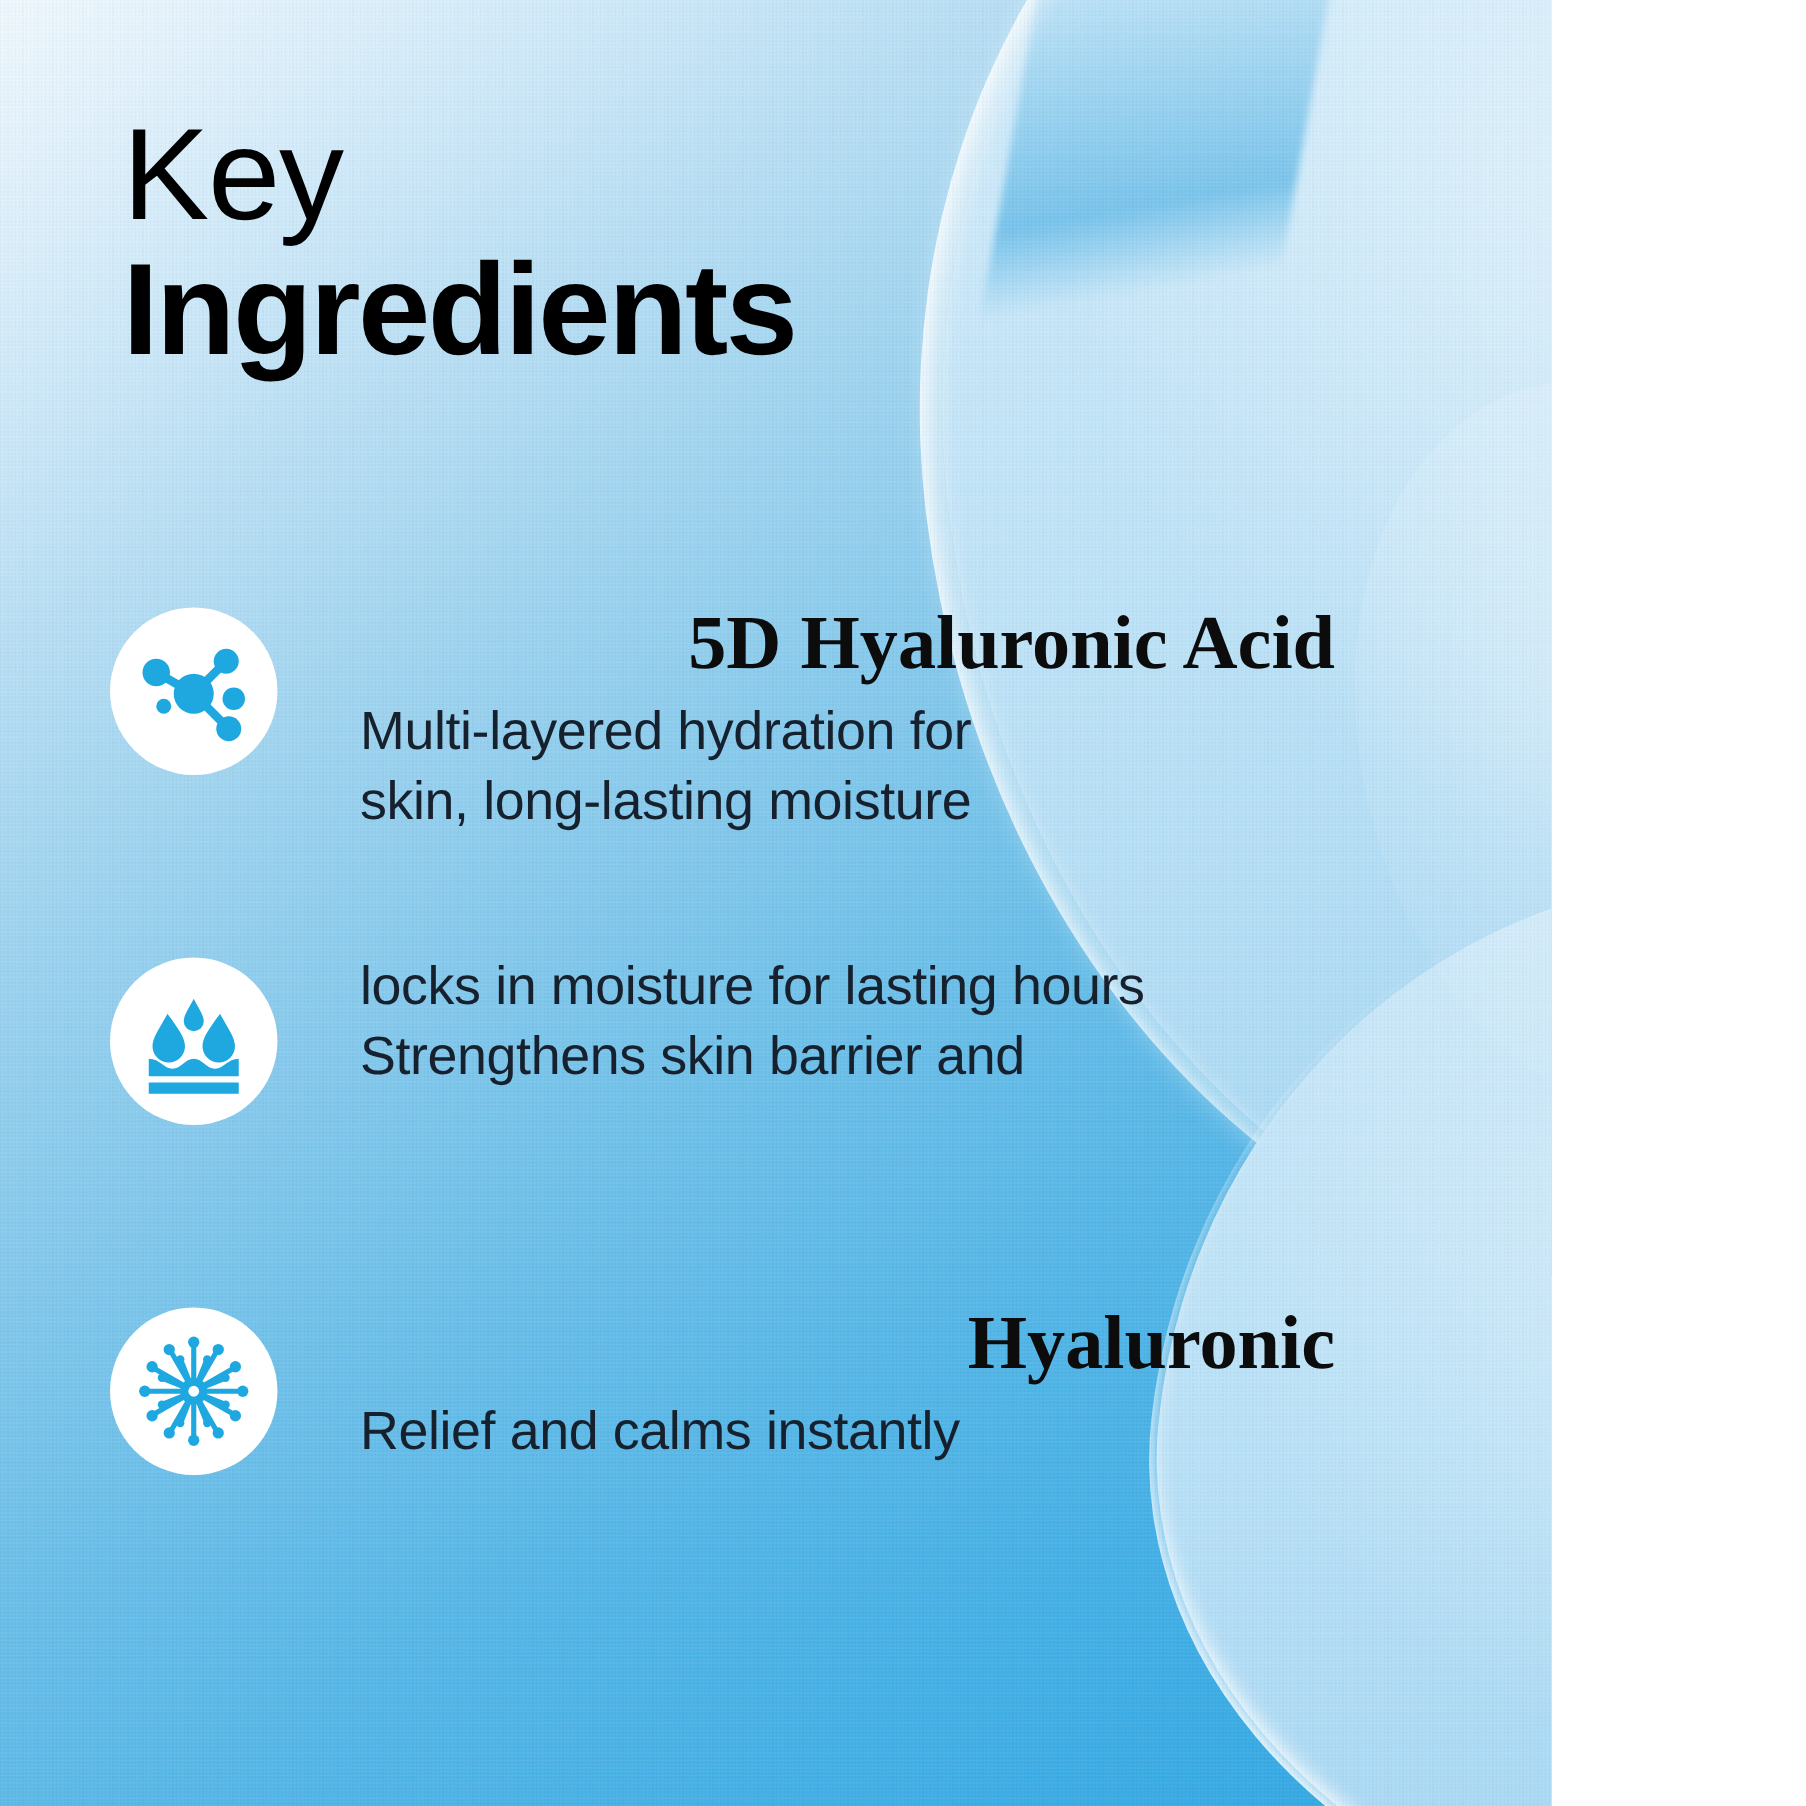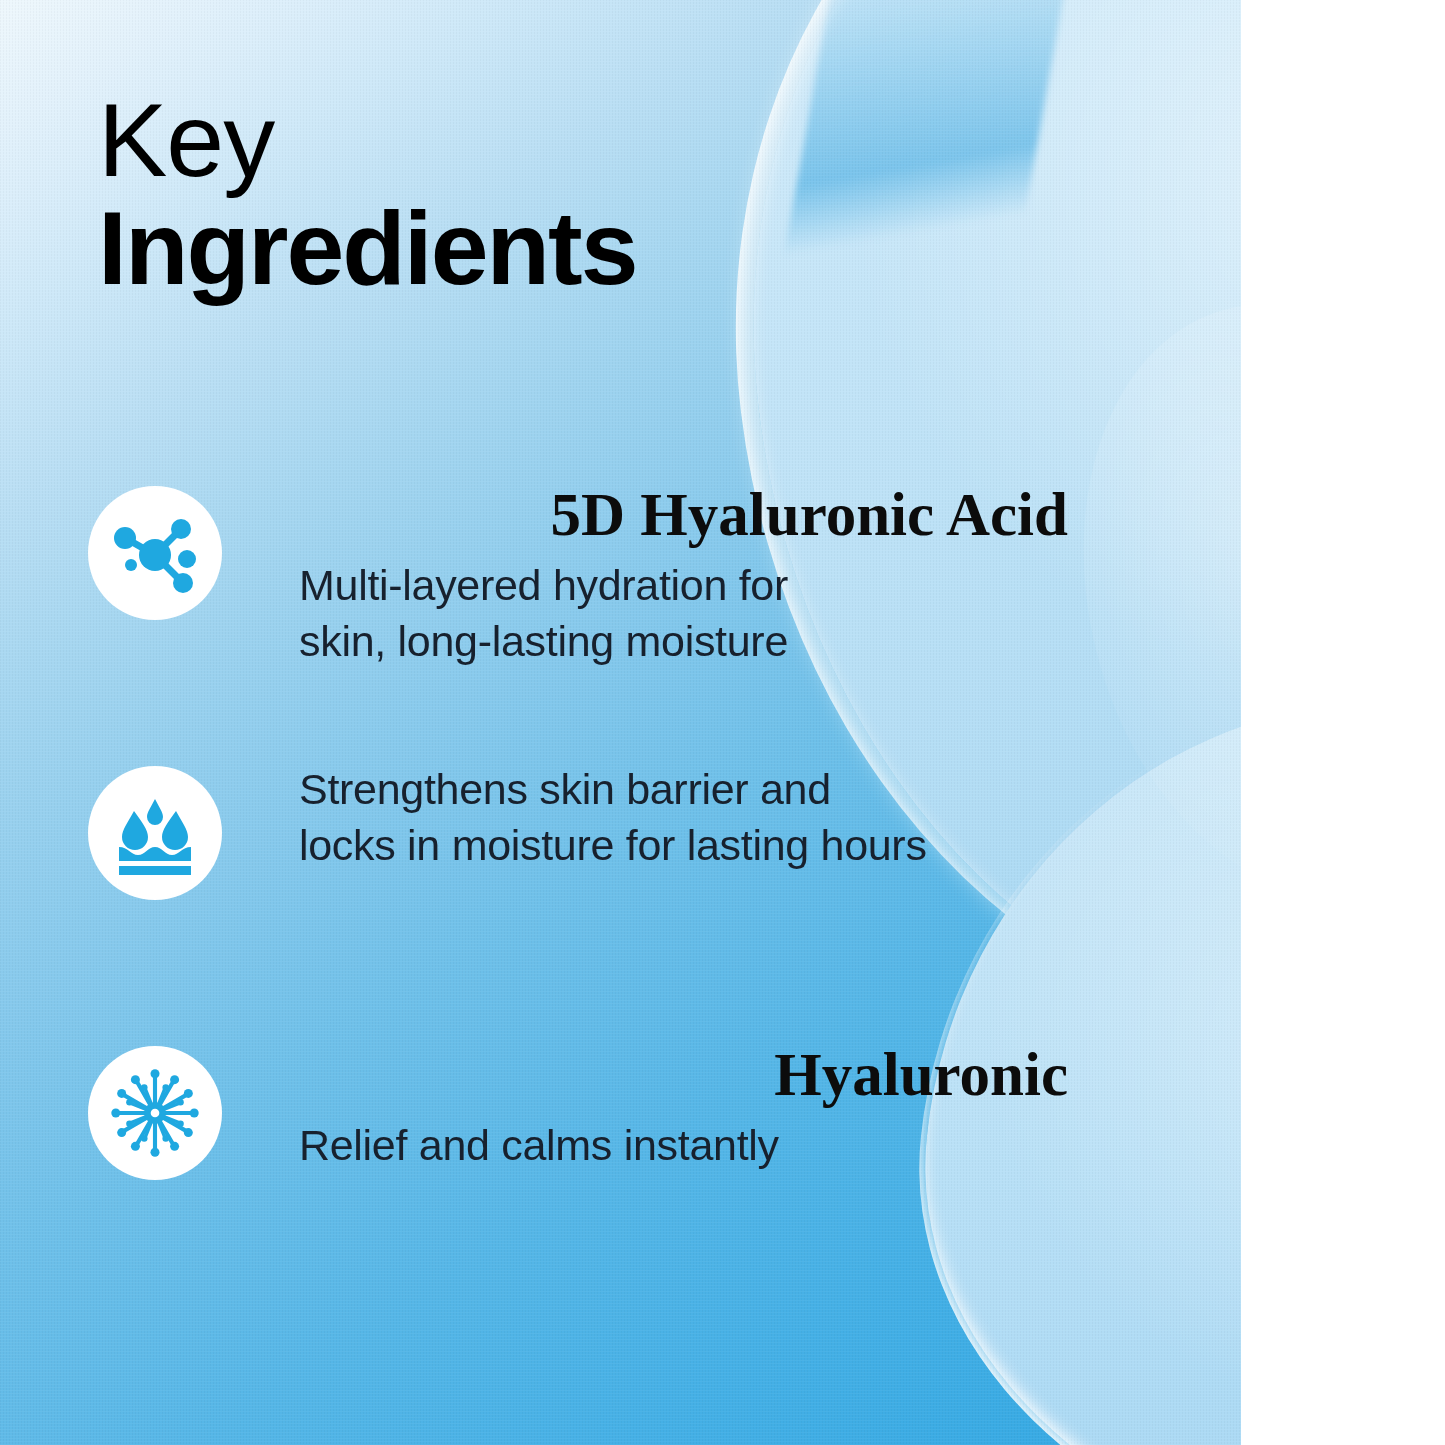--- a/index.html
+++ b/index.html
@@ -178,21 +178,21 @@
   }
   .item-desc{
     font-family: "Liberation Sans", sans-serif;
     font-weight: 400;
     font-size: 43px;
     line-height: 1.30;
     color: #17212e;
     margin: 0;
     letter-spacing: -0.3px;
   }
-  .item-desc span{ display:block;margin-left:11px; }
+  .item-desc span{ display:block; }
 </style>
 </head>
 <body>
 
 <div id="poster">
 
   <div class="gel-layer">
     <div class="blob-main"></div>
     <div class="blob-main-rim"></div>
     <div class="blob-crease"></div>
@@ -240,22 +240,22 @@
             <g fill="#1fa8e0">
               <path d="M48 14 C44 22 40 27 40 32 a8 8 0 0 0 16 0 C56 27 52 22 48 14 Z"></path>
               <path d="M27 26 C21 37 15 45 15 52 a13 13 0 0 0 26 0 C41 45 35 37 27 26 Z"></path>
               <path d="M69 26 C61 37 55 45 55 52 a13 13 0 0 0 26 0 C81 45 75 37 69 26 Z"></path>
               <path d="M12 62 C21 62 24 70 31 70 C38 70 41 62 48 62 C55 62 58 70 65 70 C72 70 75 62 84 62 L84 76 L12 76 Z"></path>
               <rect x="12" y="81" width="72" height="9"></rect>
             </g>
           </svg>
         </div>
         <p class="item-desc">
+          <span>locks in moisture for lasting hours</span>
           <span>Strengthens skin barrier and</span>
-          <span>locks in moisture for lasting hours</span>
         </p>
       </div>
 
       <div class="item">
         <div class="icon-badge">
           <svg width="98" height="98" viewBox="0 0 100 100" aria-hidden="true">
             <g stroke="#1fa8e0" stroke-width="4.2" stroke-linecap="round" fill="#1fa8e0">
 
               <g>
                 <line x1="50" y1="50" x2="50" y2="12"></line>

